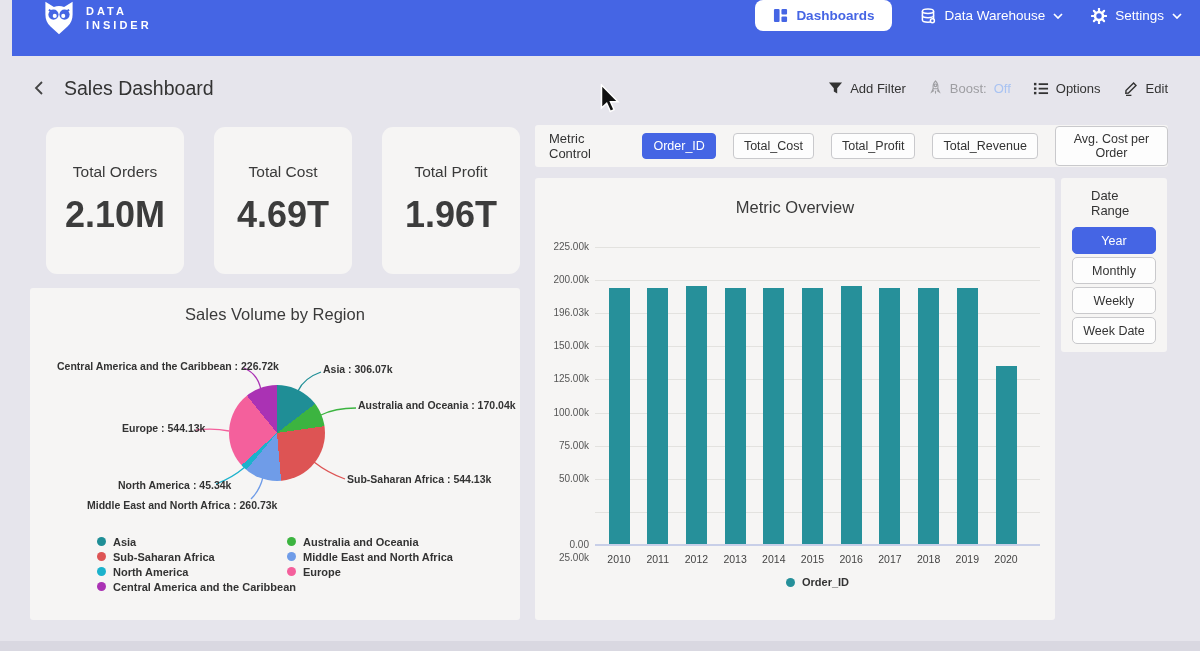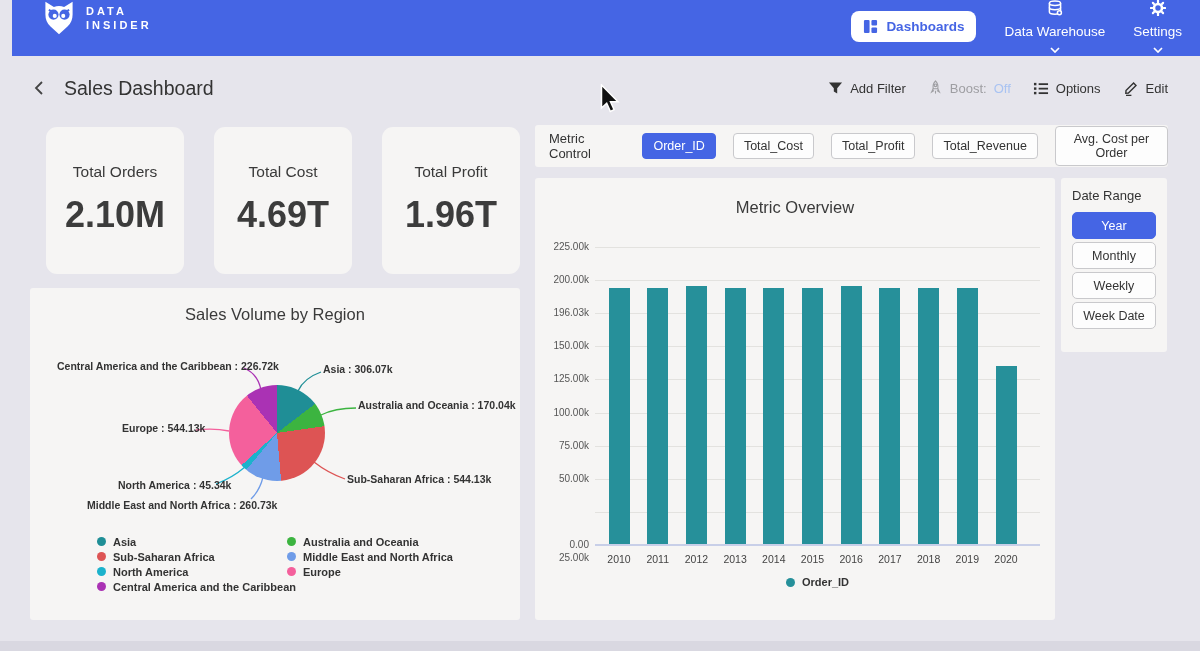--- a/index.html
+++ b/index.html
@@ -5,22 +5,22 @@
   * { margin:0; padding:0; box-sizing:border-box; }
   html,body { width:1200px; height:651px; }
   body { font-family:"Liberation Sans", sans-serif; background:#e6e5ec; position:relative; overflow:hidden; }
   .abs { position:absolute; }
 
   
   .navbar { position:absolute; left:12px; top:0; width:1200px; height:56px; background:#4565e4; display:flex; align-items:flex-start; justify-content:space-between; padding:0 30px; }
   .logo { display:flex; align-items:center; gap:10px; }
   .logo-text { color:#fff; font-size:11px; font-weight:bold; letter-spacing:3px; line-height:14px; }
   .nav-right { display:flex; align-items:center; gap:28px; }
-  .nav-pill { display:flex; align-items:center; gap:8px; background:#fff; color:#4565e4; border:none; border-radius:8px; padding:8px 12px; font-size:13.5px; font-weight:bold; cursor:pointer; font-family:inherit; }
-  .nav-item { display:flex; align-items:center; gap:8px; color:#fff; font-size:13.5px; font-weight:500; cursor:pointer;flex-direction:column; }
+  .nav-pill { display:flex; align-items:center; gap:8px; background:#fff; color:#4565e4; border:none; border-radius:8px; padding:8px 18px; font-size:13.5px; font-weight:bold; cursor:pointer; font-family:inherit; }
+  .nav-item { display:flex; align-items:center; gap:8px; color:#fff; font-size:13.5px; font-weight:500; cursor:pointer; }
 
   
   .page-header { position:absolute; left:0; top:56px; width:1200px; height:64px; display:flex; align-items:center; padding:0 32px; justify-content:space-between; }
   .header-left { display:flex; align-items:center; gap:16px; }
   .page-title { font-size:19.5px; color:#333; font-weight:500; }
   .header-actions { display:flex; align-items:center; gap:22px; }
   .h-action { display:flex; align-items:center; gap:7px; font-size:13px; font-weight:500; color:#333; cursor:pointer; }
   .h-action.disabled { color:#9e9ea2; cursor:default; }
   .boost-off { color:#a9c3f2; }
 
@@ -45,21 +45,21 @@
   .gridline { position:absolute; left:0; width:445px; height:1px; background:#e3e2df; }
   .ytick { position:absolute; left:-58px; width:52px; text-align:right; font-size:10px; color:#555; height:10px; line-height:10px; }
   .bar { position:absolute; width:21px; }
   .baseline { position:absolute; left:0; bottom:-1px; width:445px; height:2px; background:#c8cfe8; }
   .xlabel { position:absolute; top:306px; width:42px; text-align:center; font-size:10.5px; color:#444; }
   .bar-legend { position:absolute; left:60px; top:398px; width:445px; display:flex; justify-content:center; align-items:center; gap:7px; font-size:11px; font-weight:bold; color:#333; }
   .dot { width:9px; height:9px; border-radius:50%; display:inline-block; }
 
   
   .date-card { position:absolute; left:1061px; top:178px; width:106px; height:174px; padding:10px 11px; }
-  .date-label { font-size:13px; color:#333; margin-bottom:9px; }
+  .date-label { font-size:13px; color:#333; margin-bottom:9px;margin-left:19px; }
   .date-btn { display:block; width:84px; height:27px; margin-bottom:3px; border:1px solid #c9c9cc; background:#fdfdfd; color:#333; border-radius:5px; font-size:12.5px; cursor:pointer; font-family:inherit; }
   .date-btn.selected { background:#4565e4; border-color:#4565e4; color:#fff; }
 
   
   .pie-card { position:absolute; left:30px; top:288px; width:490px; height:332px; }
   #pie { position:absolute; left:199px; top:97px; width:96px; height:96px; border-radius:50%; }
   .pie-label { position:absolute; font-size:10.5px; font-weight:bold; color:#333; white-space:nowrap; }
   .pl-central { left:27px; top:72px; }
   .pl-asia { left:293px; top:75px; }
   .pl-australia { left:328px; top:111px; }

